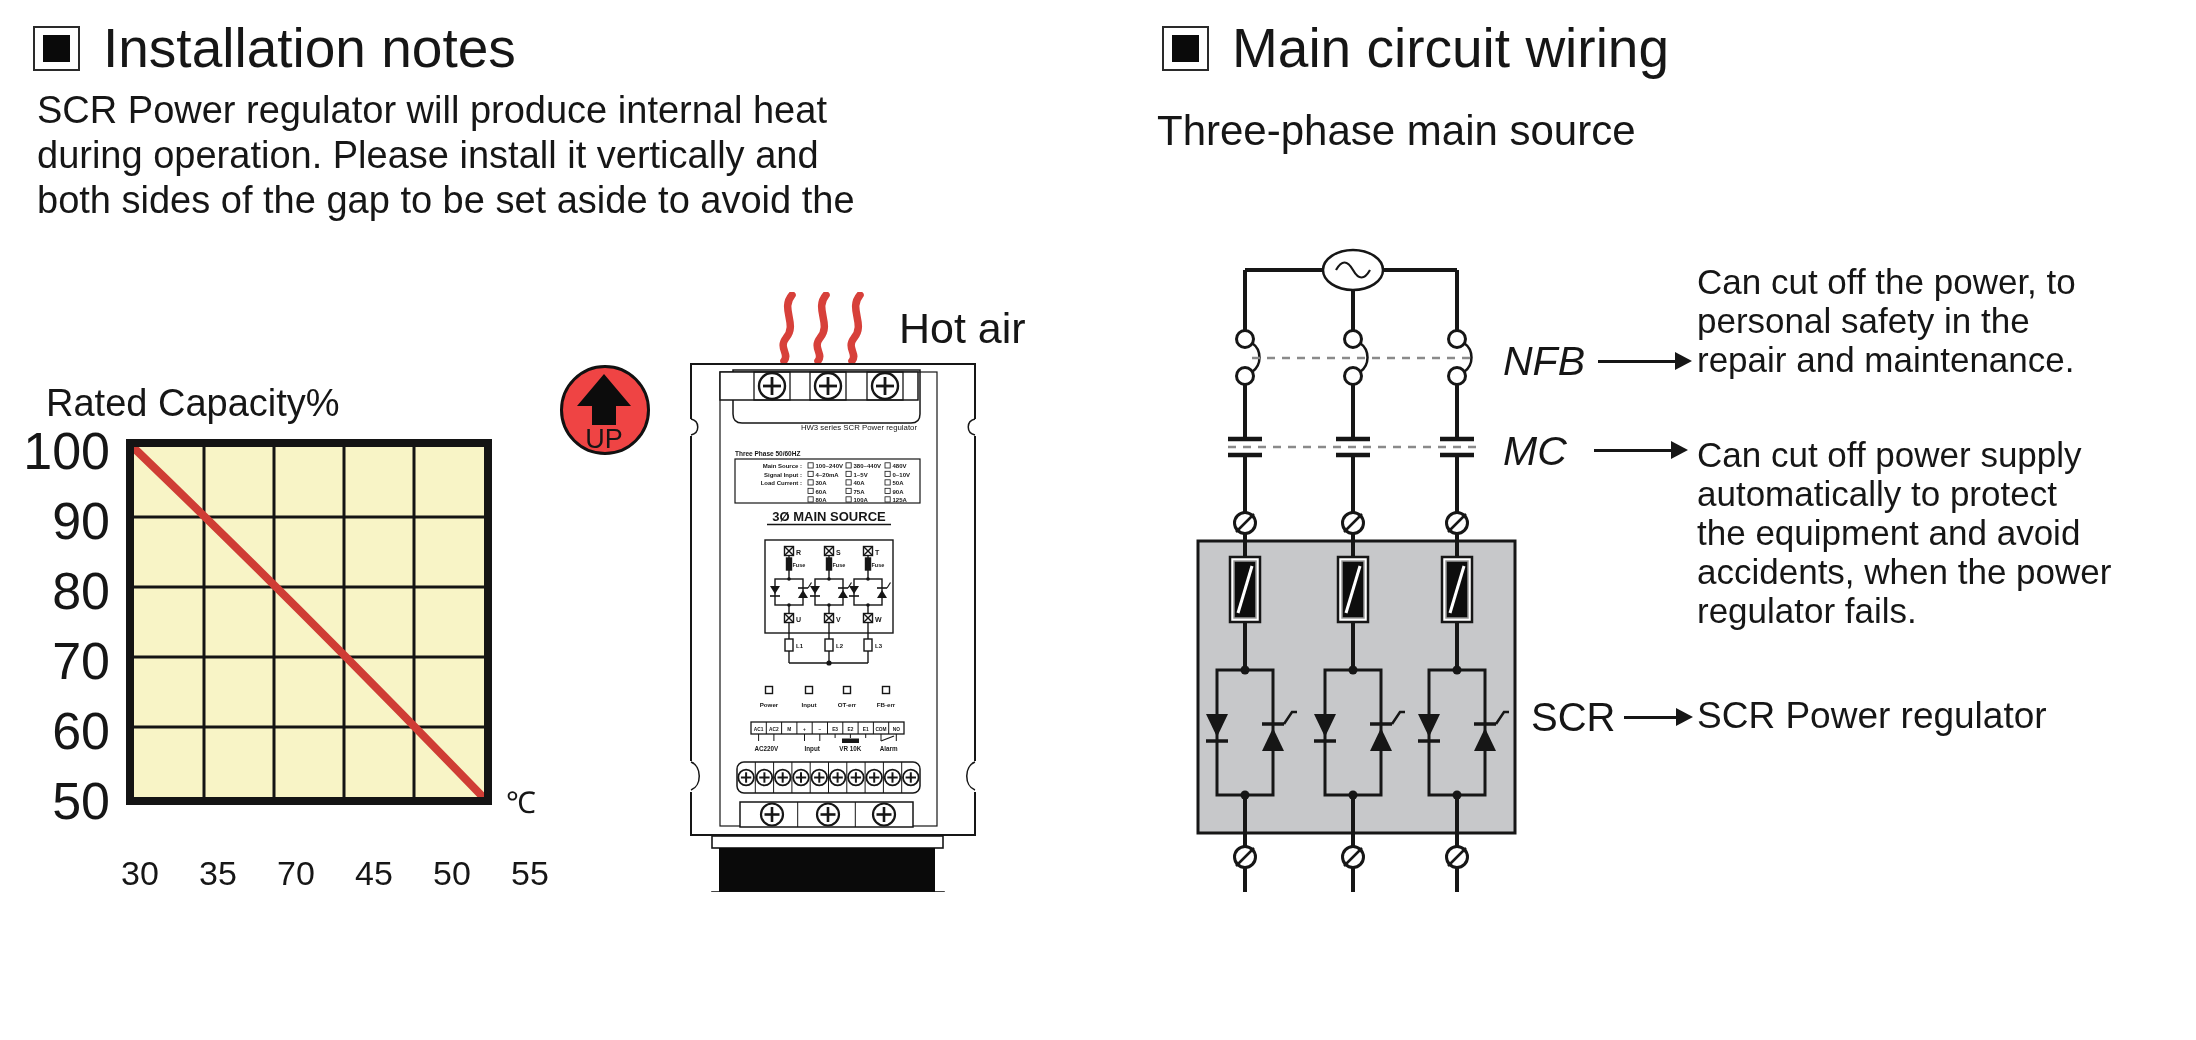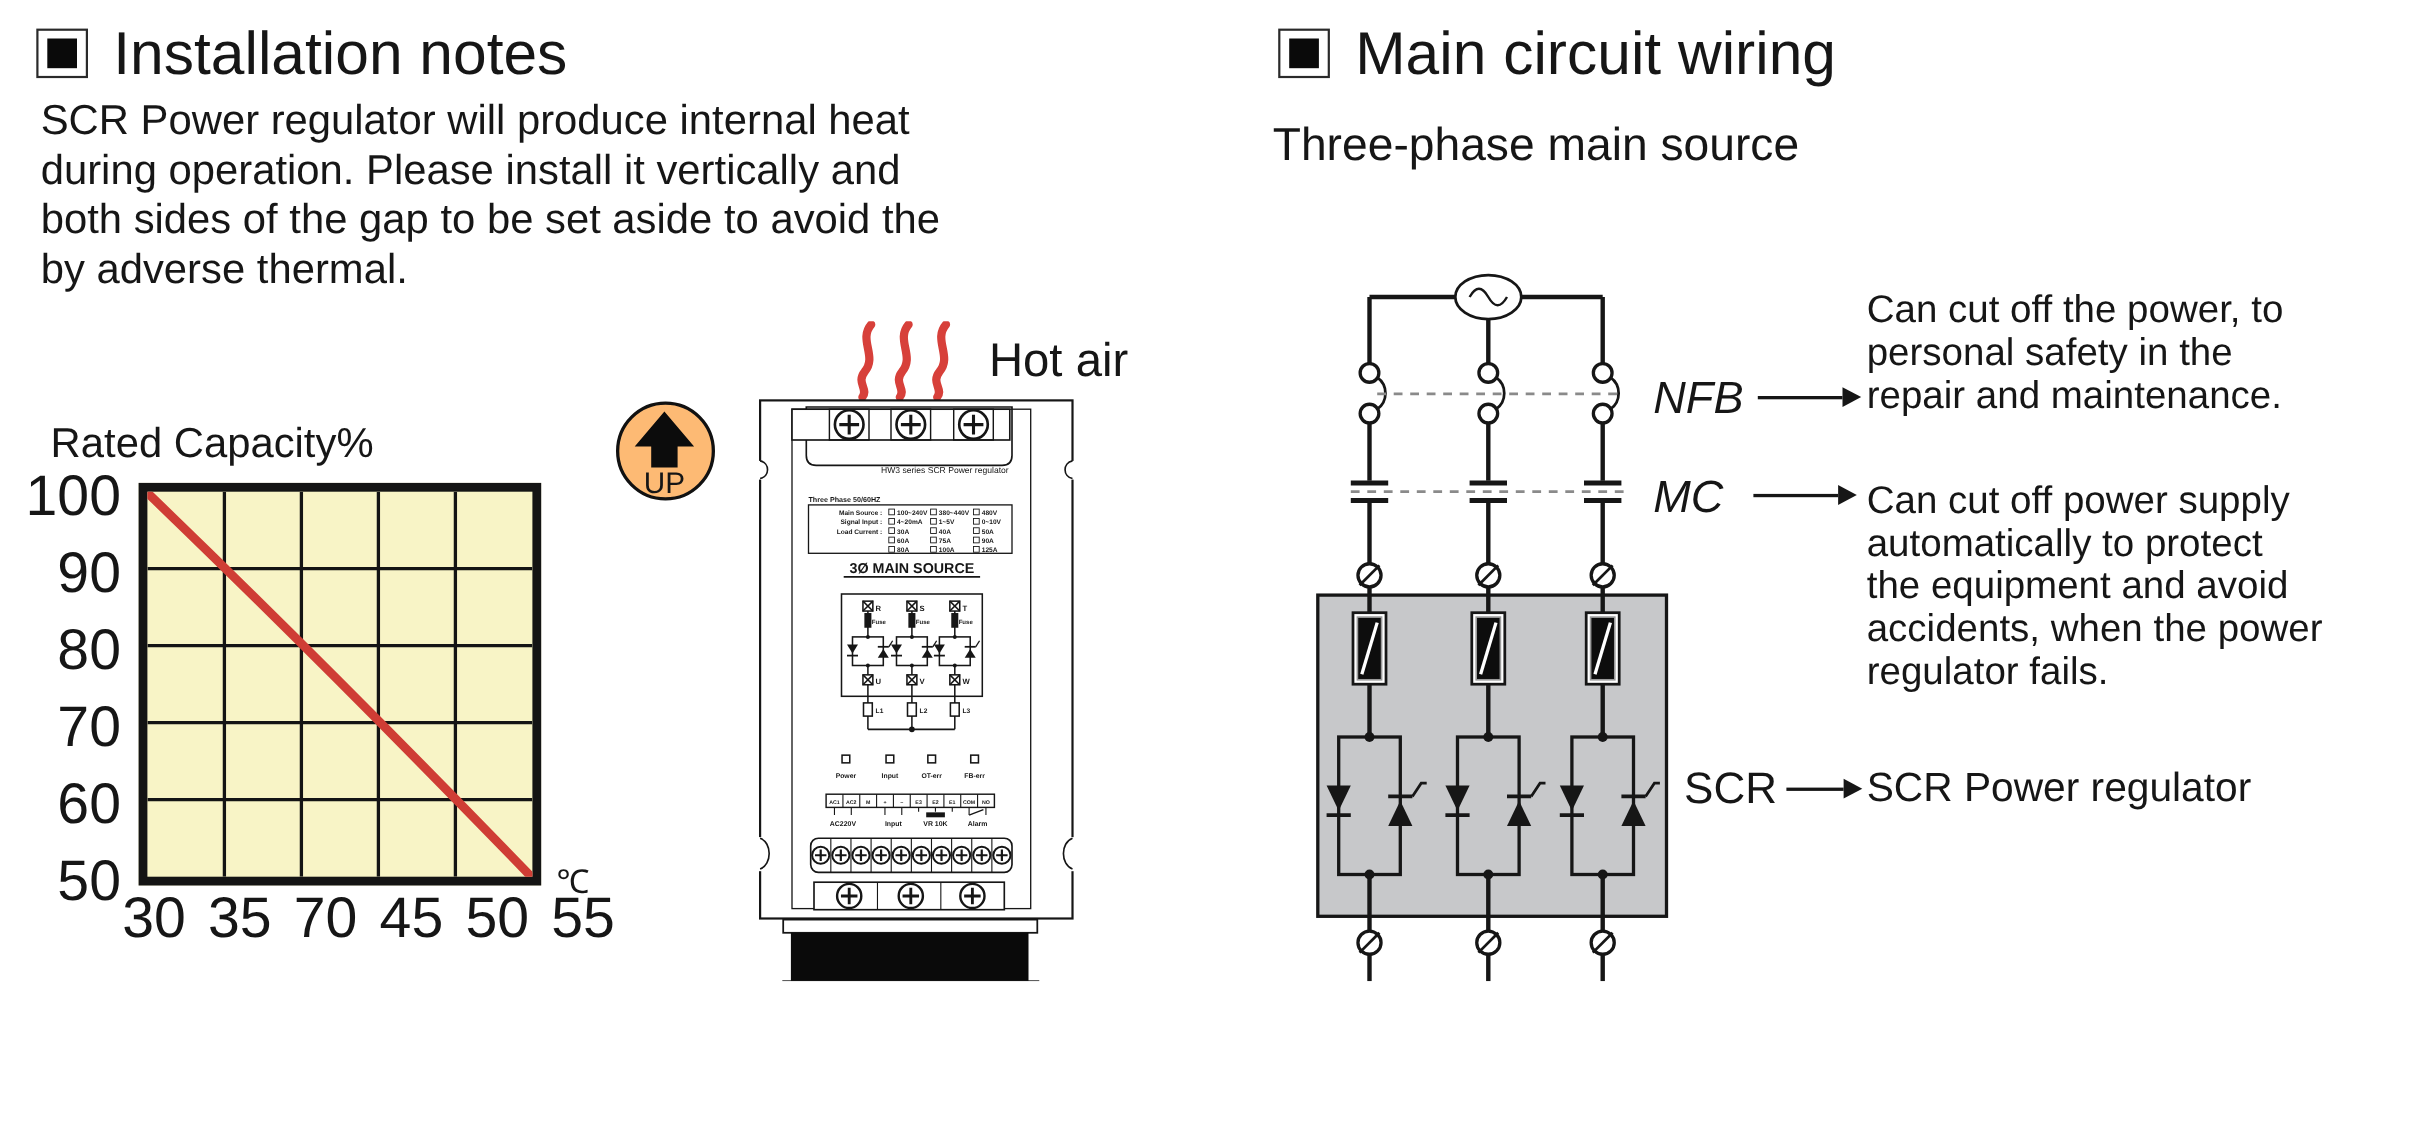--- a/index.html
+++ b/index.html
@@ -8,43 +8,42 @@
   .abs{position:absolute;}
   .txt{line-height:1;white-space:nowrap;}
   .sq-icon{width:47px;height:45px;border:2.5px solid #2a2a2a;background:#fff;
            display:flex;align-items:center;justify-content:center;box-sizing:border-box;}
   .sq-icon .inner{width:27px;height:27px;background:#0a0a0a;}
   .h1{font-size:55px;}
   .body-line{height:45px;line-height:45px;font-size:38px;white-space:nowrap;}
   .desc-line{height:39px;line-height:39px;font-size:35px;white-space:nowrap;}
   .plot{box-sizing:border-box;border:8px solid #141414;background:#f8f4c6;}
   .ytick{width:96px;text-align:right;font-size:52px;line-height:1;}
-  .xtick{width:80px;text-align:center;font-size:52px;line-height:1;}
+  .xtick{width:80px;text-align:center;font-size:34px;line-height:1;margin-top:47px;}
   .circuit-label{font-size:41px;line-height:1;font-style:italic;}
   .harrow{height:3px;background:#161616;}
   .harrow::after{content:"";position:absolute;right:-17px;top:-8px;width:0;height:0;
     border-left:17px solid #161616;border-top:9px solid transparent;border-bottom:9px solid transparent;}
-  .up-circle{width:90px;height:90px;border:3.5px solid #111;border-radius:50%;background:#fdba74;box-sizing:border-box;}
+  .up-circle{width:90px;height:90px;border:3.5px solid #111;border-radius:50%;background:#ef4444;box-sizing:border-box;}
   svg text{font-family:"Liberation Sans",sans-serif;fill:#161616;}
 </style>
 </head>
 <body>
 
 <div class="canvas">
 
   <div class="abs sq-icon" style="left:33px;top:26px">
     <span class="inner"></span>
   </div>
   <div class="abs txt h1" style="left:103px;top:21px">Installation notes</div>
 
   <div class="abs" style="left:37px;top:88px">
     <div class="body-line">SCR Power regulator will produce internal heat</div>
     <div class="body-line">during operation. Please install it vertically and</div>
     <div class="body-line">both sides of the gap to be set aside to avoid the</div>
-    <div class="body-line">by adverse thermal.</div>
   </div>
 
   <div class="abs txt" style="left:46px;top:384px;font-size:38px">Rated Capacity%</div>
 
   <div class="abs plot" style="left:126px;top:439px;width:366px;height:366px">
     <svg width="350" height="350" viewBox="0 0 350 350">
       <g stroke="#141414" stroke-width="3">
         <line x1="70" y1="0" x2="70" y2="350"></line>
           <line x1="140" y1="0" x2="140" y2="350"></line>
         <line x1="210" y1="0" x2="210" y2="350"></line>

